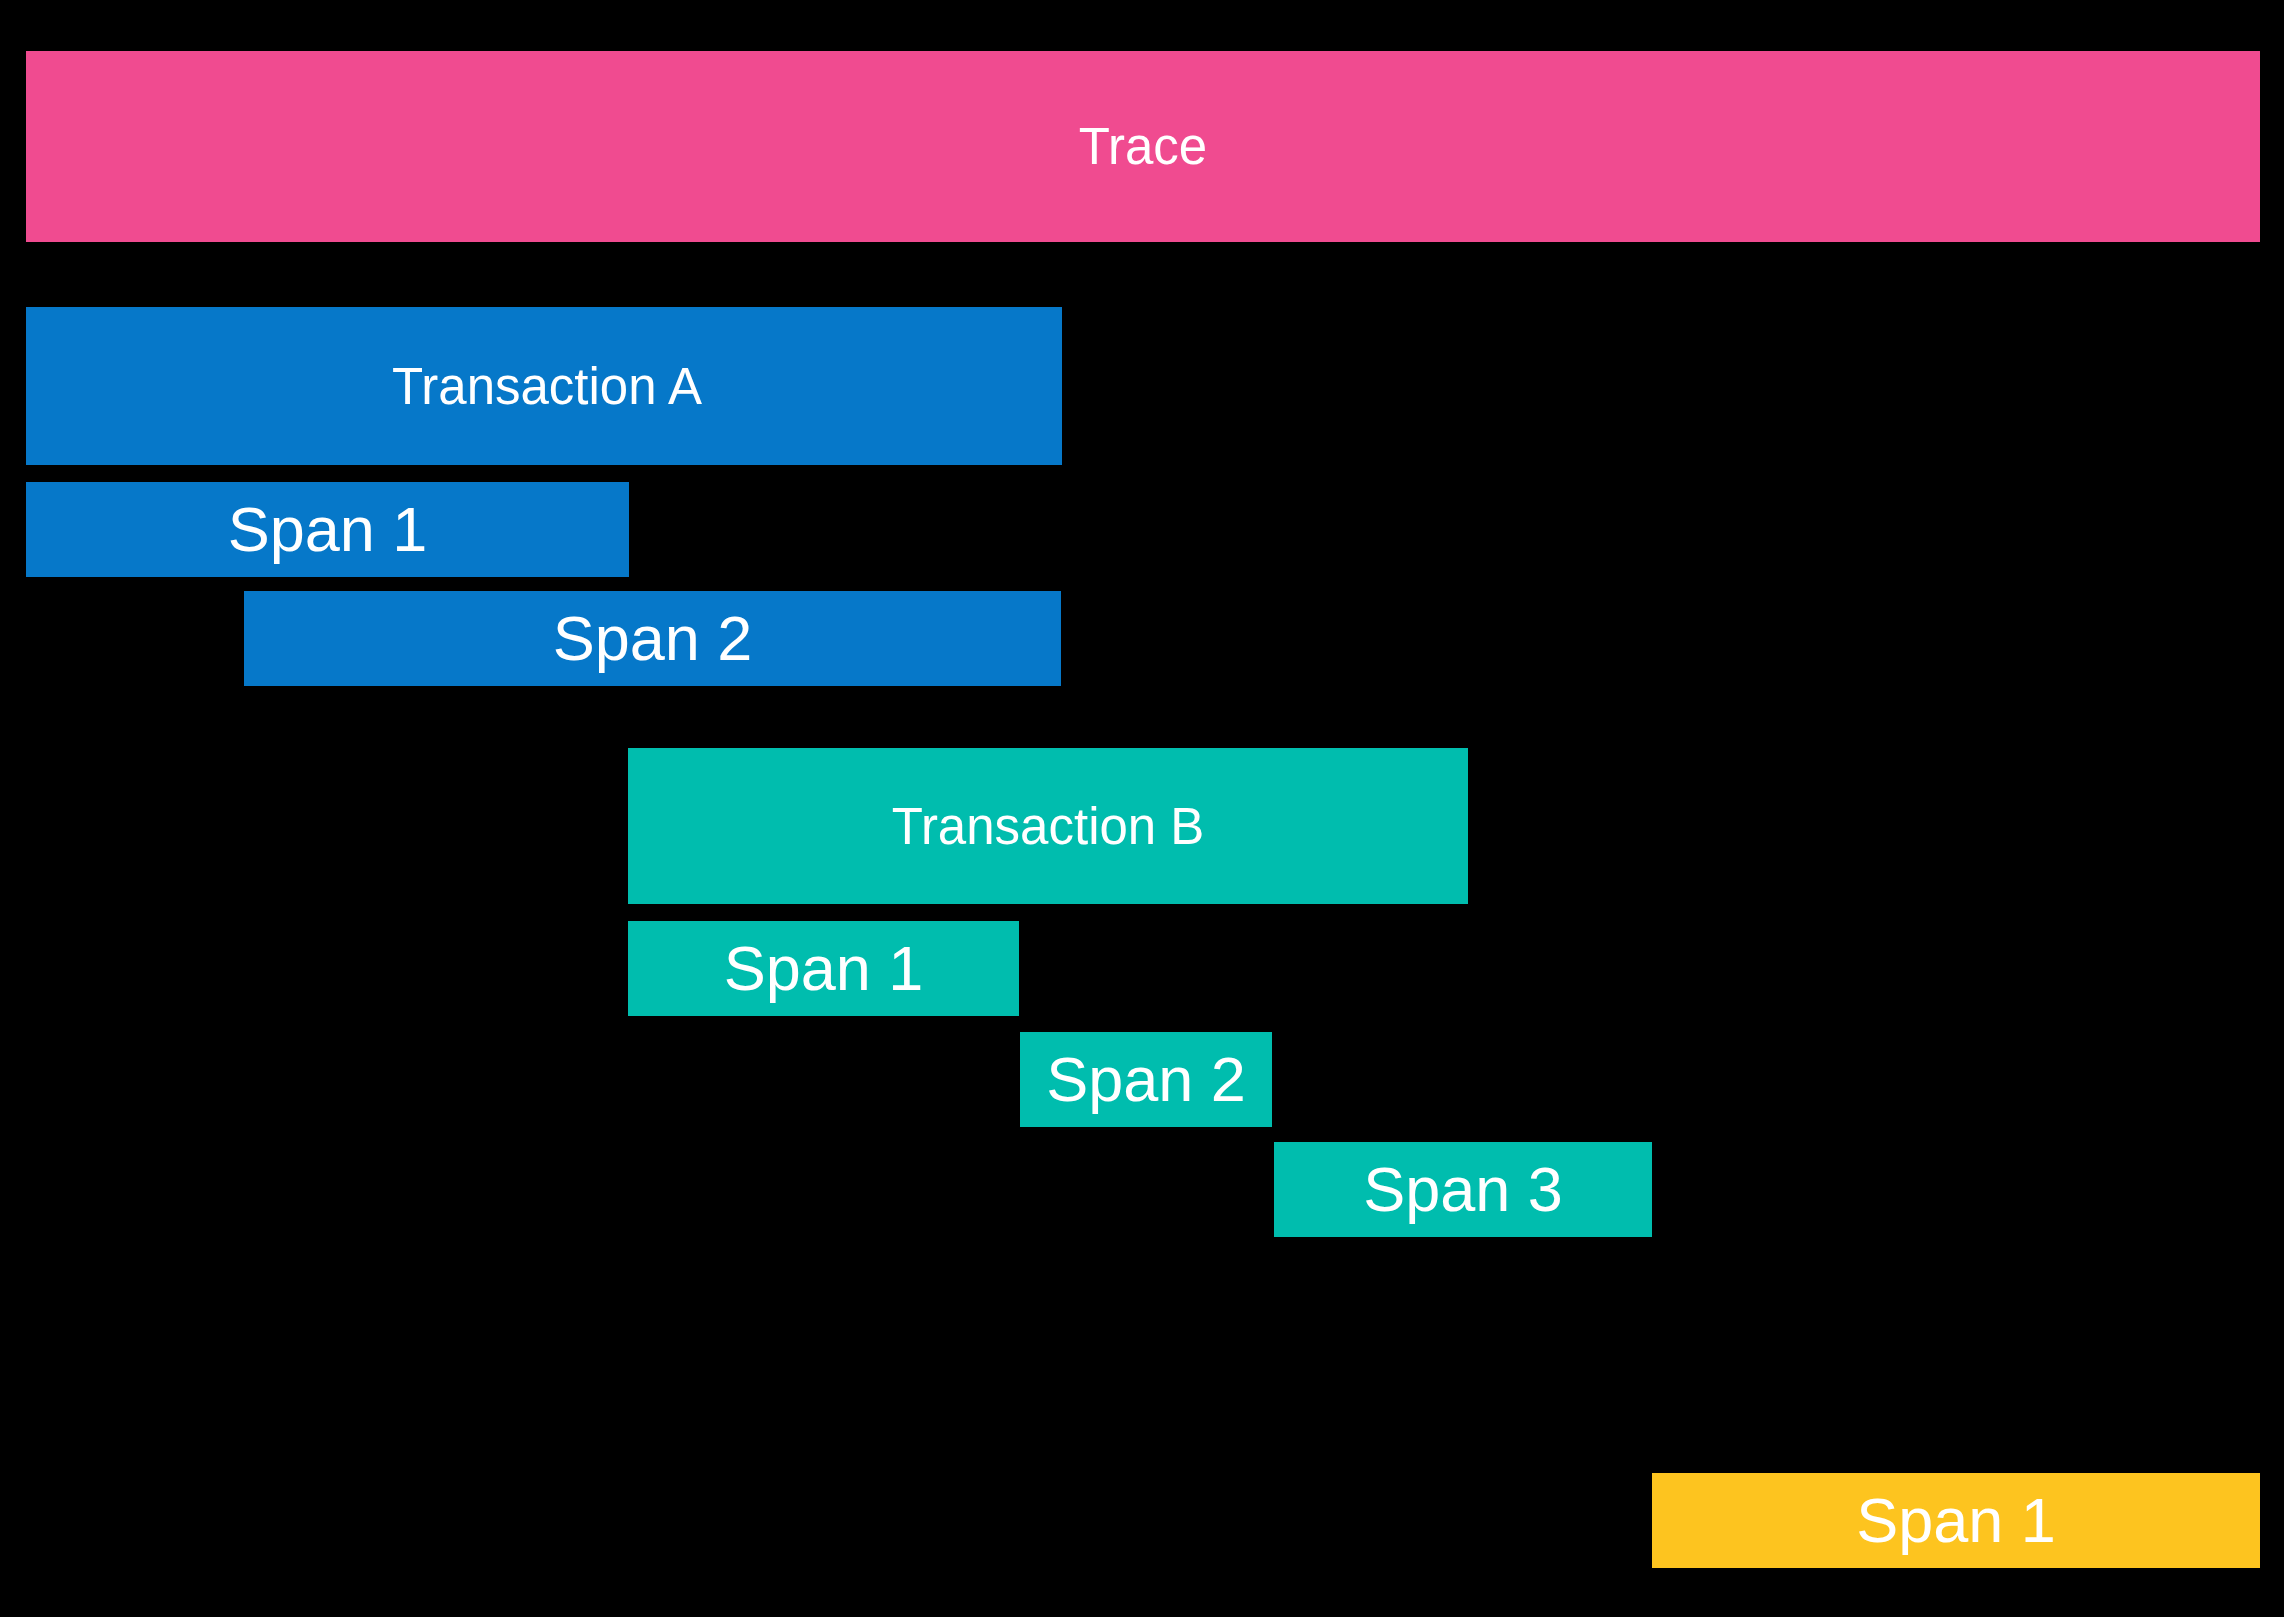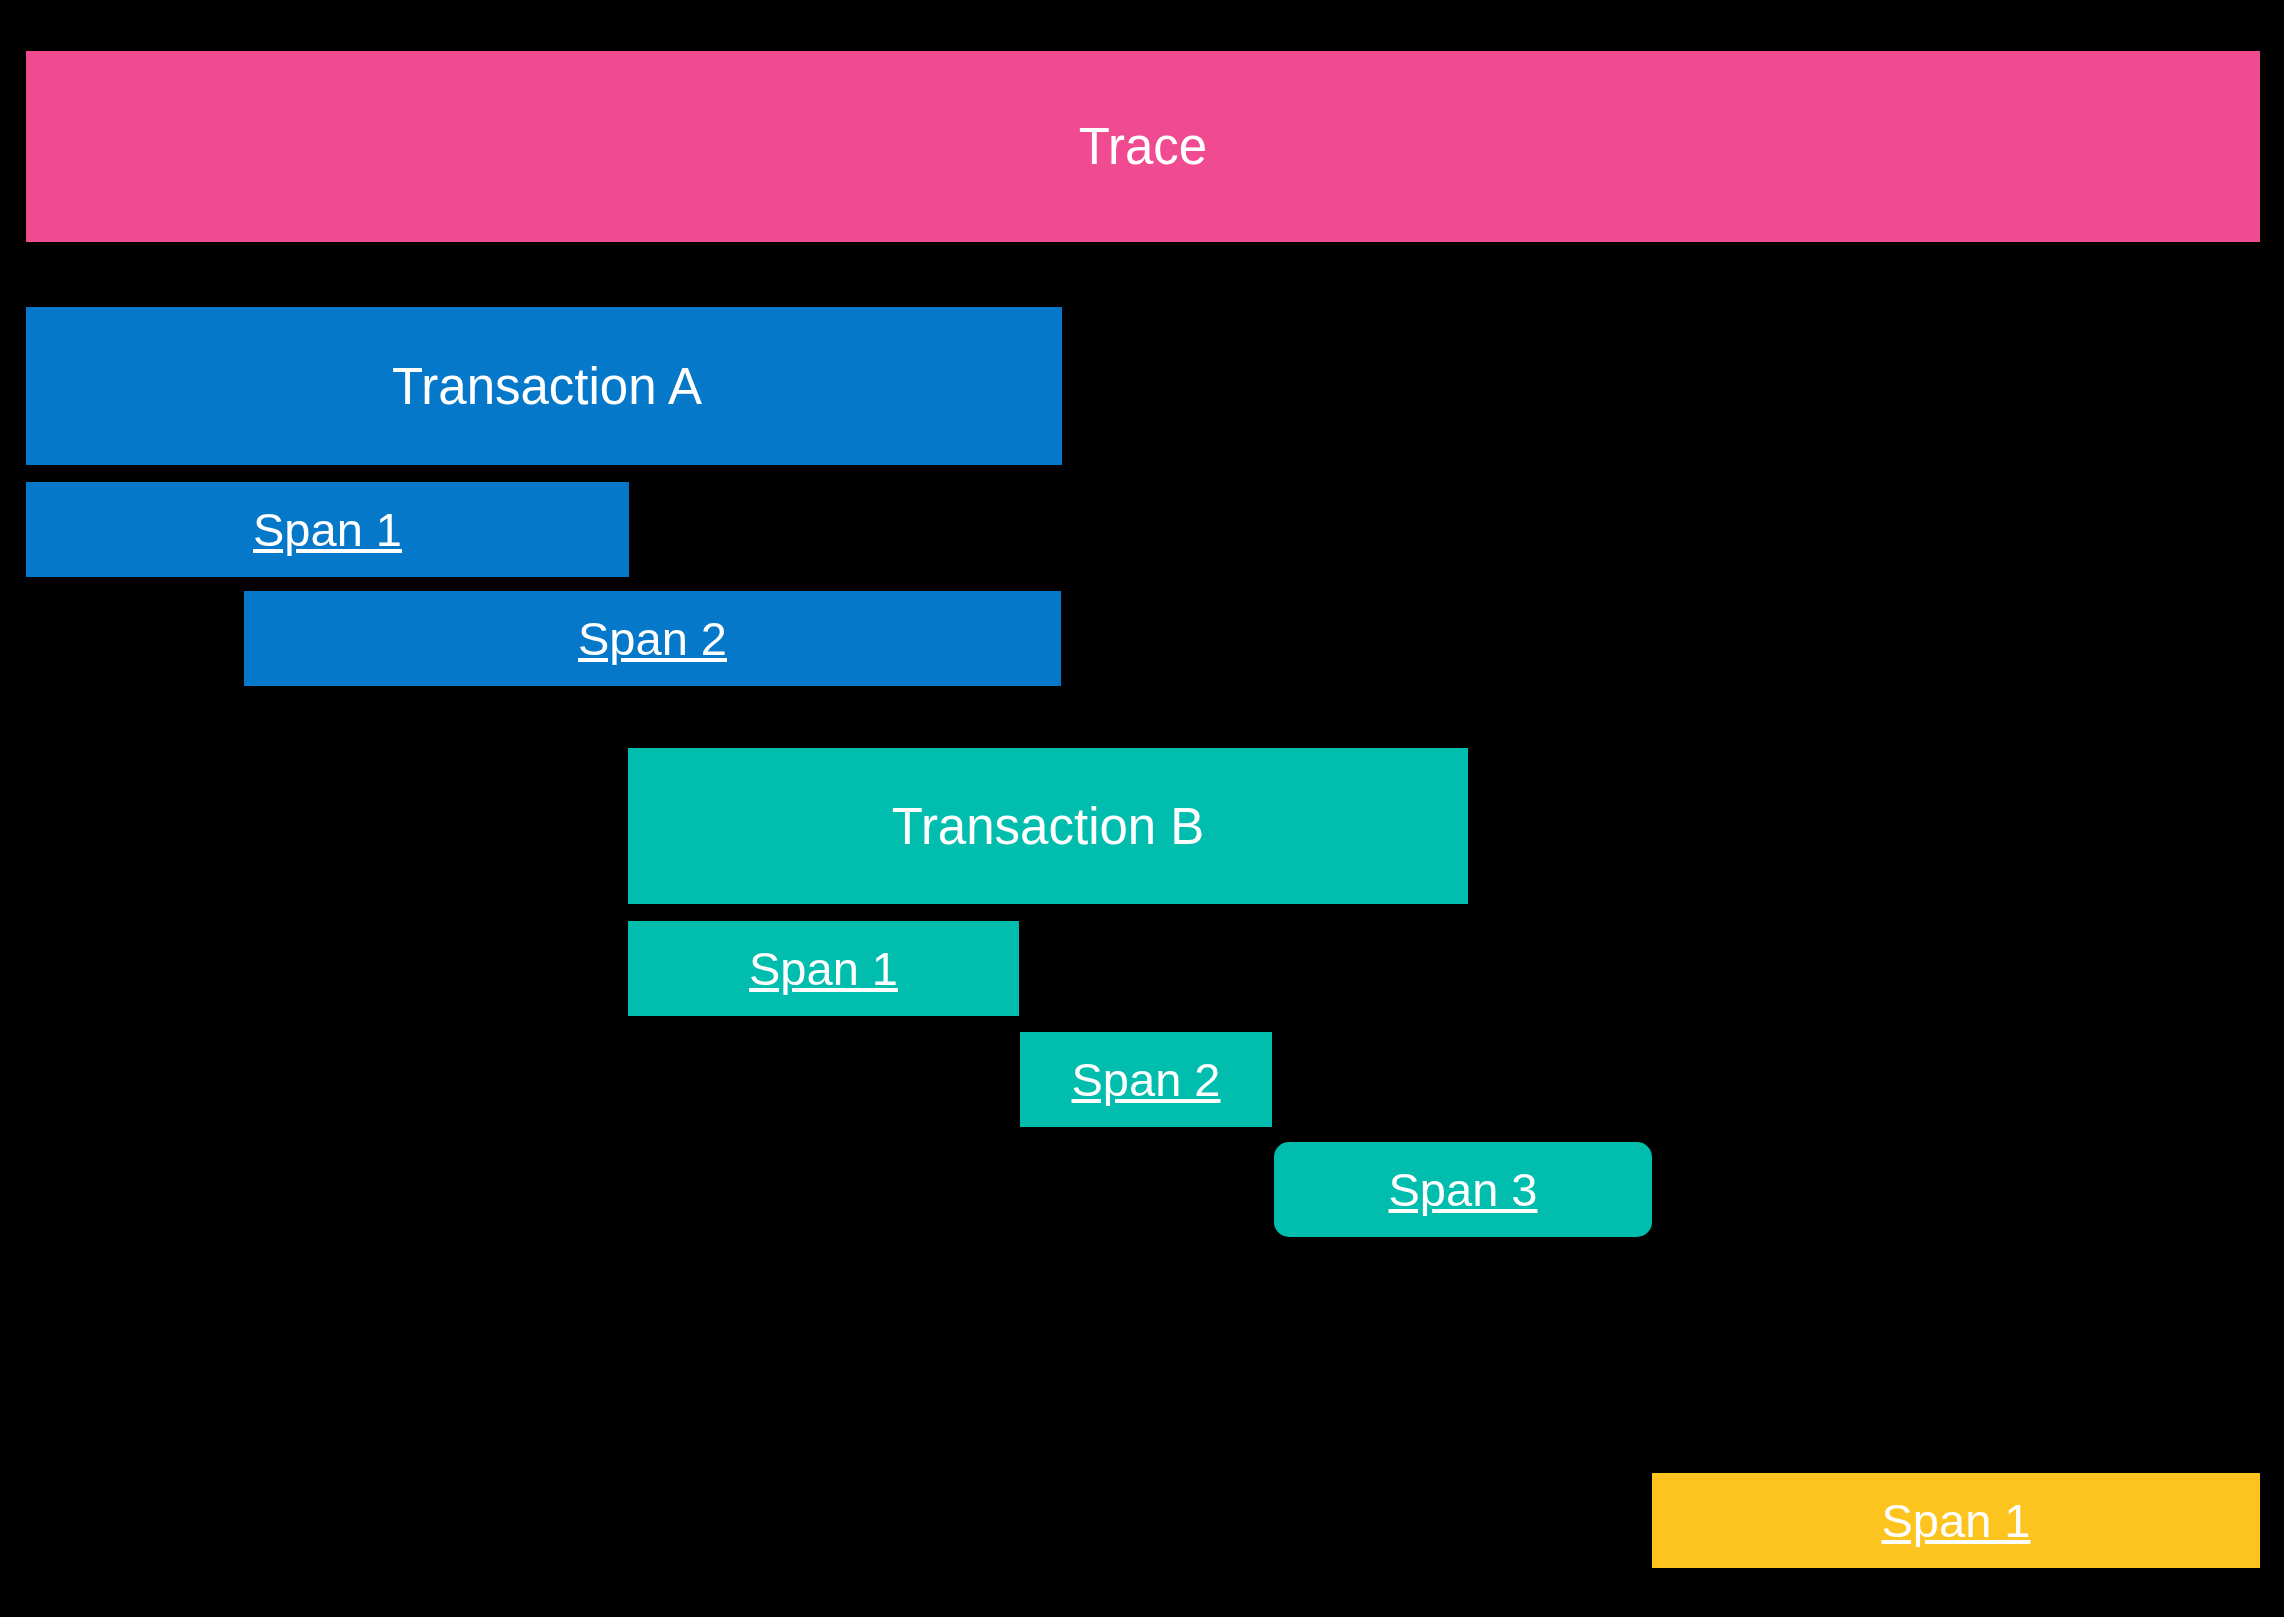--- a/index.html
+++ b/index.html
@@ -23,31 +23,31 @@
     box-sizing: border-box;
   }
   .bar .label {
     color: #FFFFFF;
     font-weight: 500;
     line-height: 1;
     white-space: nowrap;
     letter-spacing: 0px;
   }
   .lvl-trace .label, .lvl-transaction .label { font-size: 51px; }
-  .lvl-span .label { font-size: 47px; text-decoration: underline; }
+  .lvl-span .label { font-size: 63px; }
 
   
   #bar-trace         { left: 26px;   top: 51px;   width: 2234px; height: 191px; }
   #bar-transaction-a { left: 26px;   top: 307px;  width: 1036px; height: 158px; }
   #bar-span-a1       { left: 26px;   top: 482px;  width: 603px;  height: 95px; }
   #bar-span-a2       { left: 244px;  top: 591px;  width: 817px; height: 95px; }
   #bar-transaction-b { left: 628px;  top: 748px;  width: 840px; height: 156px; }
   #bar-span-b1       { left: 628px;  top: 921px; width: 391px;  height: 95px; }
   #bar-span-b2       { left: 1020px; top: 1032px; width: 252px;  height: 95px; }
-  #bar-span-b3       { left: 1274px; top: 1142px; width: 378px;  height: 95px; border-radius: 15px; }
+  #bar-span-b3       { left: 1274px; top: 1142px; width: 378px;  height: 95px; }
   #bar-transaction-c { left: 1652px; top: 1300px; width: 608px;  height: 158px; }
   #bar-span-c1       { left: 1652px; top: 1473px; width: 608px;  height: 95px; }
 </style>
 </head>
 <body>
 
 <div id="canvas">
 
   <div class="bar lvl-trace" id="bar-trace" style="background-color: rgb(240, 75, 144);">
     <span class="label">Trace</span>

